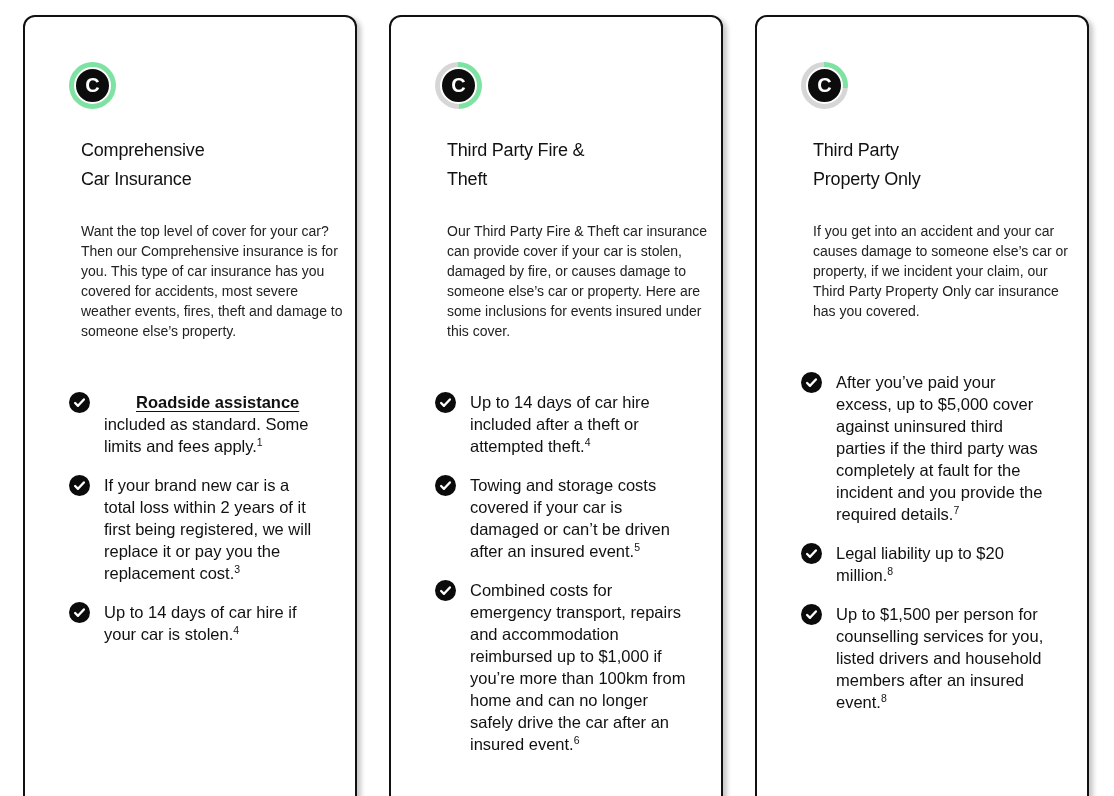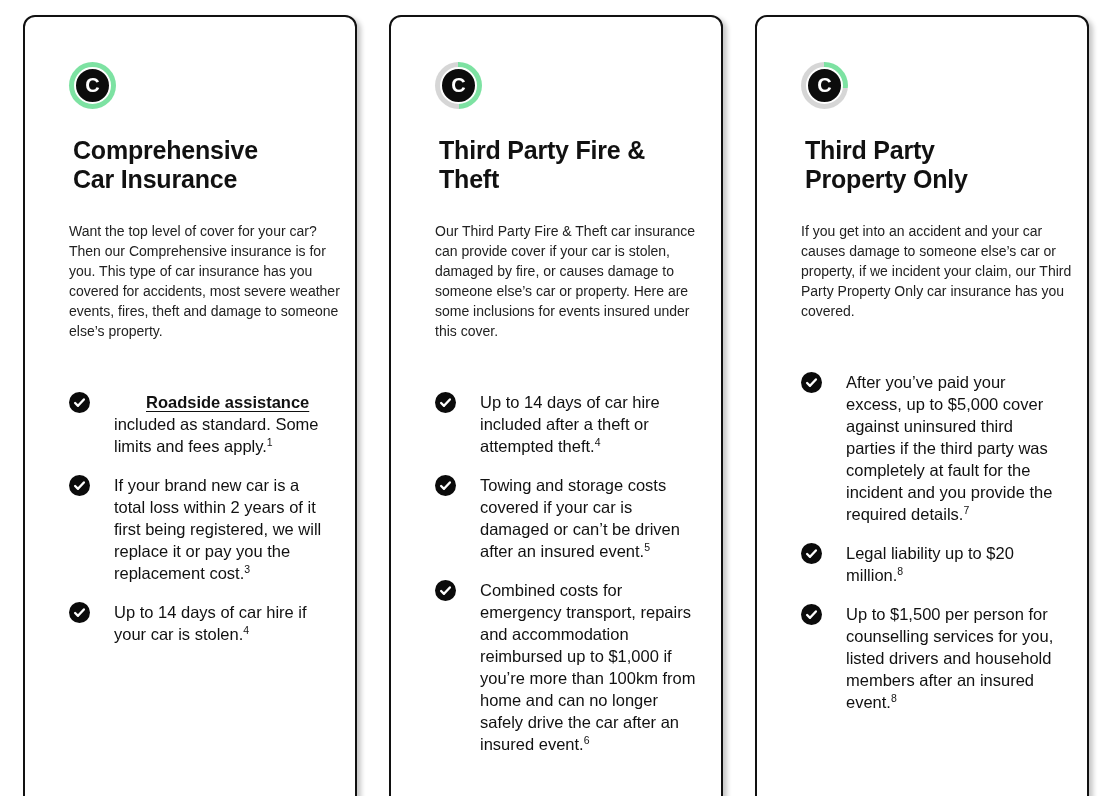--- a/index.html
+++ b/index.html
@@ -49,46 +49,46 @@
   }
   .logo-letter {
     color: #ffffff;
     font-weight: 700;
     font-size: 20px;
     line-height: 1;
     transform: translateY(-1px);
   }
   
   .card-title {
-    margin: 27px 0 0 4px;
-    font-size: 25px;
+    margin: 27px 0 0 12px;
+    font-size: 18px;
     line-height: 29px;
-    font-weight: 700;
+    font-weight: 400;
     letter-spacing: -0.2px;
     color: #111111;
   }
   .card-desc {
-    margin: 27px 0 0 0;
+    margin: 27px 0 0 12px;
     font-size: 14px;
     line-height: 20px;
     color: #222222;
     max-width: 282px;
   }
   
   .benefits {
     list-style: none;
     margin: 50px 0 0 0;
     padding: 0;
     display: flex;
     flex-direction: column;
     gap: 17px;
   }
   .benefit {
     display: flex;
-    gap: 24px;
+    gap: 14px;
     font-size: 16.5px;
     line-height: 22px;
     color: #111111;
   }
   .check {
     flex: none;
     width: 21px;
     height: 21px;
     color: #0b0b0b;
     margin-top: 1px;

